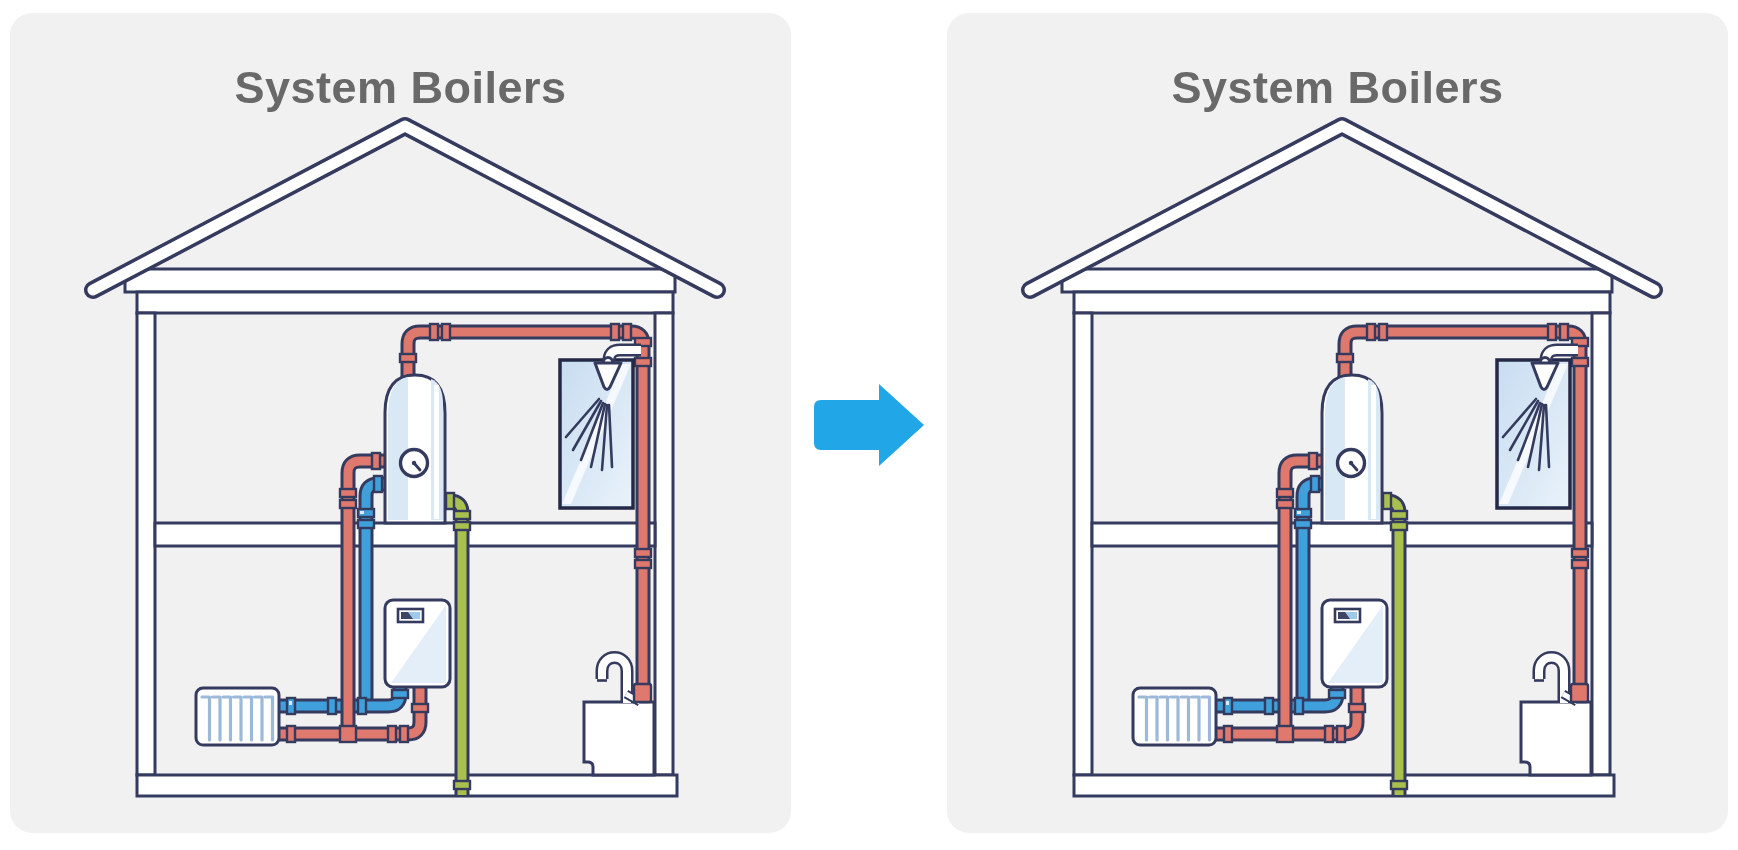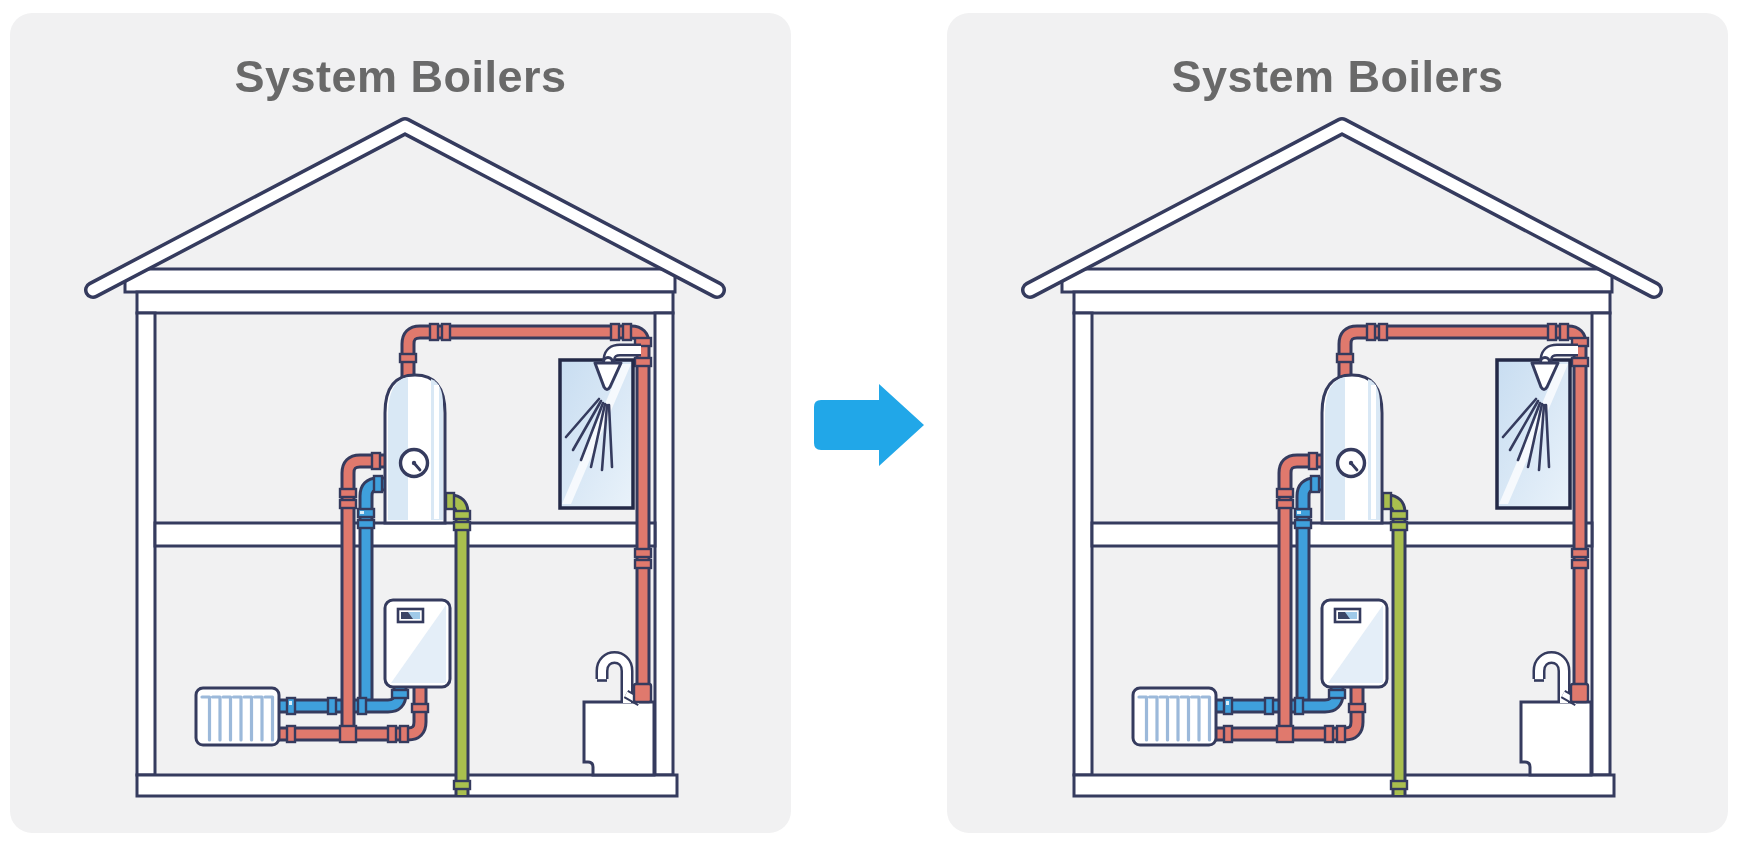--- a/index.html
+++ b/index.html
@@ -1,20 +1,20 @@
 <!DOCTYPE html>
 <html><head>
 <meta charset="utf-8">
 <style>
   html,body{margin:0;padding:0;background:#ffffff;font-family:"Liberation Sans",sans-serif;}
   .page{position:relative;width:1738px;height:850px;overflow:hidden;background:#ffffff;}
   .panel{position:absolute;top:13px;width:781px;height:820px;background:#f1f1f2;border-radius:22px;}
   .panel-left{left:10px;}
   .panel-right{left:947px;}
-  .panel-title{position:absolute;top:34px;left:0;right:0;margin:4px;text-align:center;
+  .panel-title{position:absolute;top:34px;left:0;right:0;margin:15px;text-align:center;
     font-size:45px;font-weight:700;color:#696969;letter-spacing:.5px;}
   .house-svg{position:absolute;left:0;top:0;width:781px;height:820px;}
   .arrow-wrap{position:absolute;left:814px;top:382px;width:112px;height:86px;}
   
   .st{fill:#ffffff;stroke:#353b5e;stroke-width:3;}
   .roofO{fill:none;stroke:#353b5e;stroke-width:18;stroke-linecap:round;stroke-linejoin:round;}
   .roofW{fill:none;stroke:#ffffff;stroke-width:11;stroke-linecap:round;stroke-linejoin:round;}
   .o{fill:none;stroke:#353b5e;stroke-width:15;stroke-linejoin:round;}
   .pR{fill:none;stroke:#e0796d;stroke-width:9;stroke-linejoin:round;}
   .pB{fill:none;stroke:#3fa0dc;stroke-width:9;stroke-linejoin:round;}

